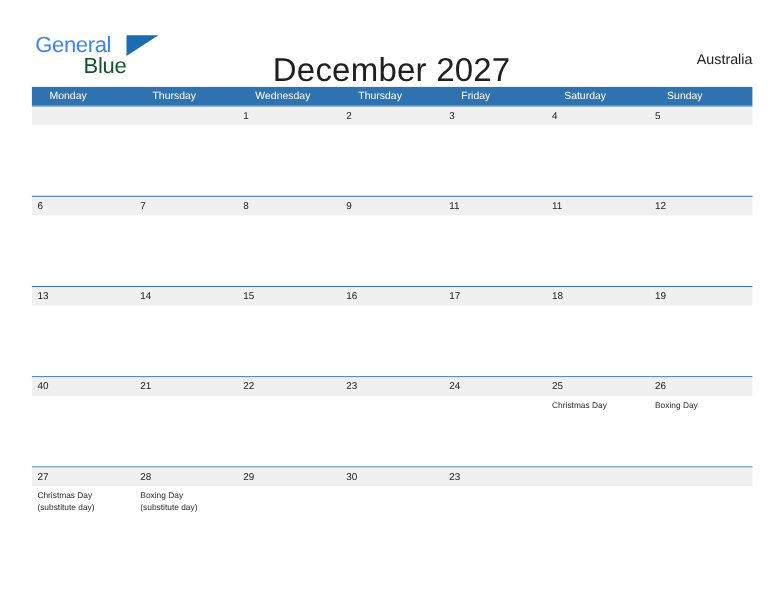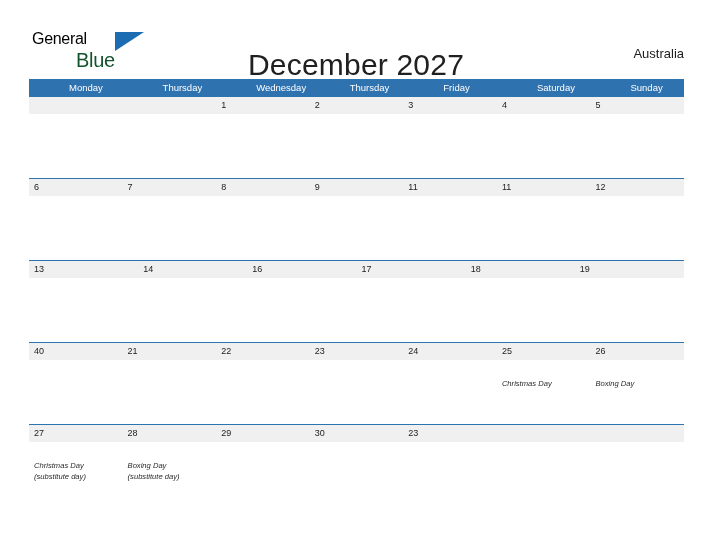--- a/index.html
+++ b/index.html
@@ -37,23 +37,23 @@
     top: 31px;
     width: 120px;
     height: 42px;
     line-height: 1;
     user-select: none;
   }
   .logo-general {
     position: absolute;
     left: 0;
     top: 0;
-    font-size: 16px;
+    font-size: 20px;
     letter-spacing: -0.3px;
-    color: #000000;
+    color: #3b82f6;
     font-family: "Liberation Sans", sans-serif;
   }
   .logo-blue {
     position: absolute;
     left: 44px;
     top: 19px;
     font-size: 20px;
     letter-spacing: -0.3px;
     color: #14532d;
     font-family: "Liberation Sans", sans-serif;
@@ -108,21 +108,20 @@
   .weekday-cell {
     flex: 1 1 0;
     color: #ffffff;
     font-size: 9.5px;
     line-height: 17px;
     padding-left: 16px;
     box-sizing: border-box;
     font-family: "Liberation Sans", sans-serif;
     overflow: hidden;
     white-space: nowrap;
-    margin-left: 24px;
   }
 
   .week {
     width: 655px;
     border-top: 1px solid #2f72b0;
   }
   .week:first-of-type {
     border-top: 0;
   }
 
@@ -144,29 +143,28 @@
 
   .event-band {
     display: flex;
     width: 655px;
     height: 64px;
     background: #ffffff;
   }
   .event-cell {
     flex: 1 1 0;
     padding-left: 5px;
-    padding-top: 19px;
+    padding-top: 4px;
     box-sizing: border-box;
     font-size: 7.6px;
     line-height: 10.5px;
     color: #2a2a2a;
     font-family: "Liberation Sans", sans-serif;
     white-space: pre-line;
     overflow: hidden;
-    font-style: italic;
   }
 </style>
 </head>
 <body>
 
 <div class="page">
 
   <div class="top-bar">
 
     <div class="logo">
@@ -232,20 +230,21 @@
         <div class="event-cell"></div>
         <div class="event-cell"></div>
         <div class="event-cell"></div>
       </div>
     </div>
 
     <div class="week">
       <div class="date-band">
         <div class="date-num">13</div>
         <div class="date-num">14</div>
+        <div class="date-num">15</div>
         <div class="date-num">16</div>
         <div class="date-num">17</div>
         <div class="date-num">18</div>
         <div class="date-num">19</div>
       </div>
       <div class="event-band">
         <div class="event-cell"></div>
         <div class="event-cell"></div>
         <div class="event-cell"></div>
         <div class="event-cell"></div>

